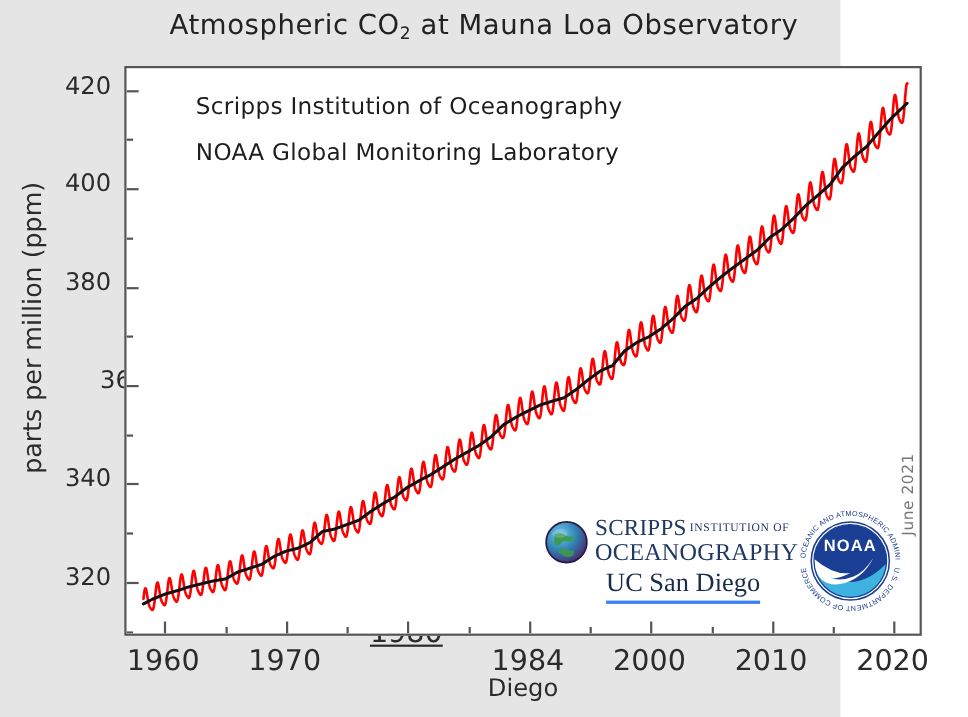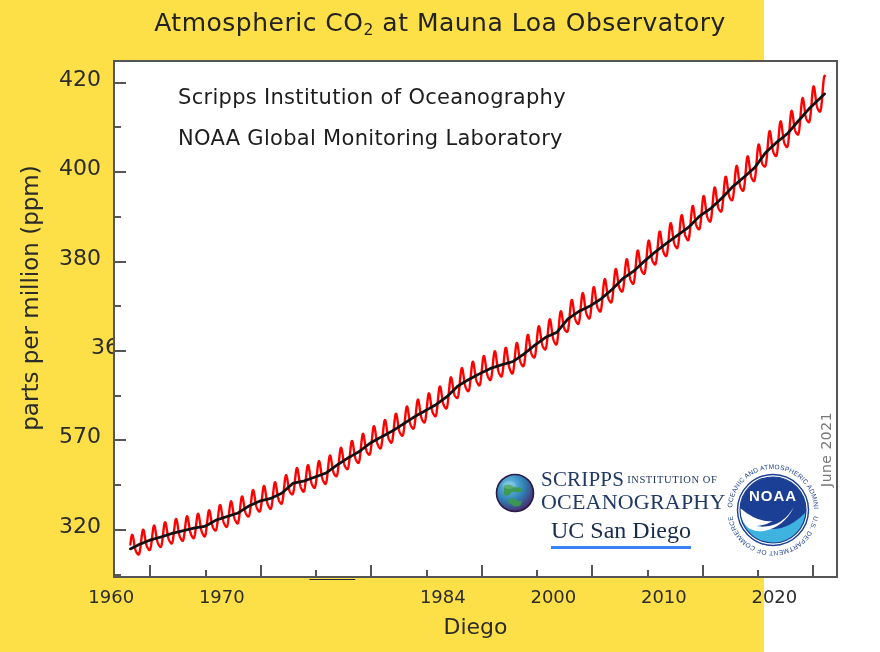--- a/index.html
+++ b/index.html
@@ -14,21 +14,21 @@
     color: #2b2b2b;
     overflow: hidden;
     position: relative;
   }
 
   #figure {
     position: absolute;
     left: 0; top: 0;
     width: 764px;
     height: 652px;
-    background: #fde047;
+    background: #e5e5e5;
   }
 
   
   #chart-title {
     position: absolute;
     left: 0;
     top: 8px;
     width: 880px;
     text-align: center;
     font-size: 25px;
@@ -75,22 +75,22 @@
     position: absolute;
     width: 100px;
     text-align: right;
     font-size: 22px;
     color: #2b2b2b;
     font-family: "DejaVu Sans", sans-serif;
   }
   .xtick-text {
     position: absolute;
     width: 120px;
-    text-align: left;
-    font-size: 18px;
+    text-align: center;
+    font-size: 26px;
     color: #2b2b2b;
     font-family: "DejaVu Sans", sans-serif;
   }
 
   
   #y-axis-title {
     position: absolute;
     left: -200px;
     top: 285px;
     width: 460px;
@@ -198,21 +198,21 @@
   <div id="chart-title">
     <span>Atmospheric CO</span><sub>2</sub><span> at Mauna Loa Observatory</span>
   </div>
 
   <div id="y-axis-title">parts per million (ppm)</div>
 
   <div id="x-axis-title">Diego</div>
 
   <div id="ytick-labels">
       <div class="ytick-text" style="left: 1px; top: 512.9px;">320</div>
-      <div class="ytick-text" style="left: 1px; top: 423.435px;">570</div>
+      <div class="ytick-text" style="left: 1px; top: 423.435px;">340</div>
       <div class="ytick-text" style="left: 1px; top: 333.971px; padding-left: 32px;">360</div>
       <div class="ytick-text" style="left: 1px; top: 244.506px;">380</div>
       <div class="ytick-text" style="left: 1px; top: 155.041px;">400</div>
       <div class="ytick-text" style="left: 1px; top: 65.5769px;">420</div>
     </div>
   <div id="xtick-labels">
       <div class="xtick-text" style="left: 88.3659px; top: 586px;">1960</div>
       <div class="xtick-text" style="left: 198.884px; top: 586px;">1970</div>
       <div class="xtick-text" style="left: 309.402px; top: 561px; text-decoration: underline;">1980</div>
       <div class="xtick-text" style="left: 419.921px; top: 586px;">1984</div>

